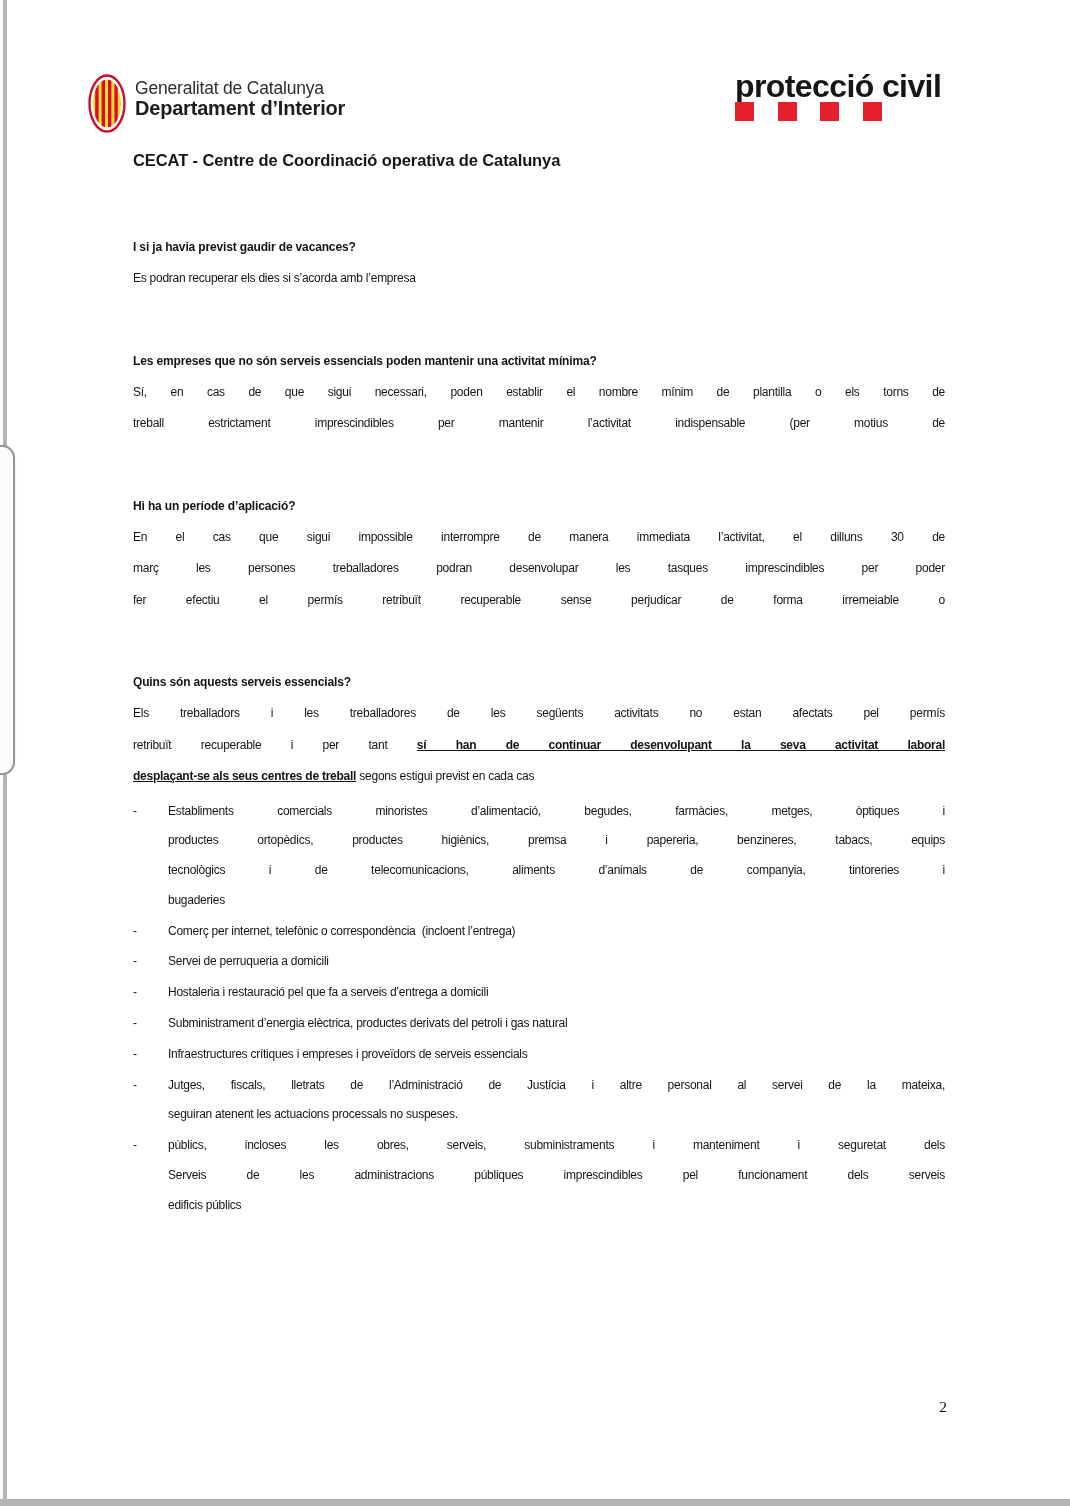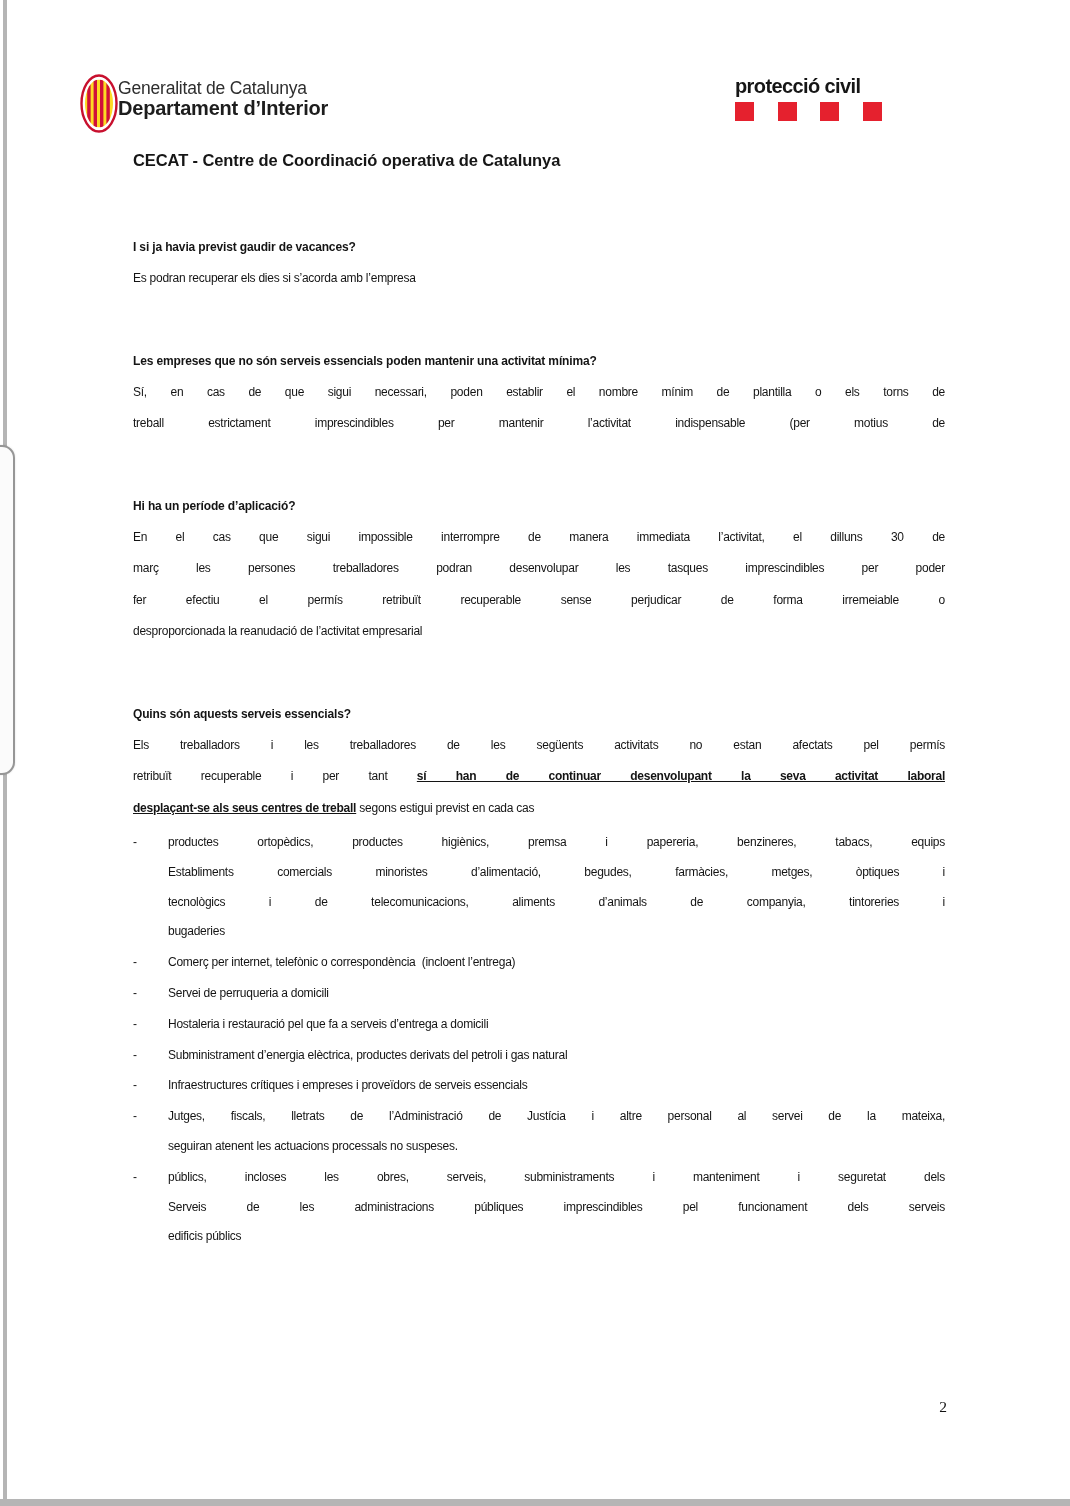--- a/index.html
+++ b/index.html
@@ -15,31 +15,31 @@
   }
   
   .edge-left{position:absolute;left:3px;top:0;width:4px;height:1506px;background:var(--chrome);}
   .edge-bottom{position:absolute;left:0;bottom:0;width:1070px;height:7px;background:var(--chrome);}
   .scroll-handle{
     position:absolute;left:-12px;top:445px;width:27px;height:330px;
     background:#fbfbfb;border:2px solid #969696;border-radius:13px;box-sizing:border-box;
     box-shadow:0 0 2px rgba(0,0,0,0.15);
   }
   
-  .gc-logo{position:absolute;left:80px;top:74px;display:flex;}
+  .gc-logo{position:absolute;left:88px;top:74px;display:flex;gap:9px;}
   .gc-shield{width:38px;height:59px;}
   .gc-text{padding-top:4px;}
   .gc-org{font-size:17.5px;line-height:20px;color:#2e2e2e;letter-spacing:-0.2px;white-space:nowrap;}
   .gc-dept{font-size:20px;line-height:20px;font-weight:bold;color:#1d1d1d;letter-spacing:-0.2px;white-space:nowrap;}
   .header-subtitle{
     position:absolute;left:133px;top:150px;font-size:16.5px;font-weight:bold;
     letter-spacing:-0.1px;white-space:nowrap;line-height:20px;text-align:center;
   }
   .pc-logo{position:absolute;left:735px;top:72px;}
-  .pc-text{font-size:20px;font-weight:bold;letter-spacing:-0.6px;line-height:28px;color:#161616;white-space:nowrap;}
+  .pc-text{font-size:32px;font-weight:bold;letter-spacing:-0.6px;line-height:28px;color:#161616;white-space:nowrap;}
   .pc-squares{margin-top:2px;width:147px;display:flex;justify-content:space-between;}
   .pc-square{width:19px;height:19px;background:var(--brand-red);}
   
   .content{
     position:absolute;left:133px;top:231px;width:812px;
     font-size:12px;letter-spacing:-0.25px;color:#141414;
   }
   .section + .section{margin-top:50px;}
   .q{font-weight:bold;line-height:32px;white-space:nowrap;letter-spacing:-0.15px;}
   .para-line{line-height:31.5px;white-space:nowrap;}
@@ -111,35 +111,34 @@
           <div class="para-line j"><span>Sí, en cas de que sigui necessari, poden establir el nombre mínim de plantilla o els torns de</span></div>
           <div class="para-line j"><span>treball estrictament imprescindibles per mantenir l’activitat indispensable (per motius de</span></div>
         </div>
       </section>
       <section class="section">
         <div class="q">Hi ha un període d’aplicació?</div>
         <div>
           <div class="para-line j"><span>En el cas que sigui impossible interrompre de manera immediata l’activitat, el dilluns 30 de</span></div>
           <div class="para-line j"><span>març les persones treballadores podran desenvolupar les tasques imprescindibles per poder</span></div>
           <div class="para-line j"><span>fer efectiu el permís retribuït recuperable sense perjudicar de forma irremeiable o</span></div>
-          <div class="para-line"><span>desproporcionada la reanudació de l’activitat empresarial</span></div>
         </div>
       </section>
       <section class="section">
         <div class="q">Quins són aquests serveis essencials?</div>
         <div>
           <div class="para-line j"><span>Els treballadors i les treballadores de les següents activitats no estan afectats pel permís</span></div>
           <div class="para-line j"><span>retribuït recuperable i per tant </span><span class="b">sí han de continuar desenvolupant la seva activitat laboral</span></div>
           <div class="para-line"><span class="b">desplaçant-se als seus centres de treball</span><span> segons estigui previst en cada cas</span></div>
         </div>
         <div class="bullets">
           <div class="bullet">
             <span class="bullet-marker">-</span>
+            <div class="bullet-line j">Establiments comercials minoristes d’alimentació, begudes, farmàcies, metges, òptiques i</div>
             <div class="bullet-line j">productes ortopèdics, productes higiènics, premsa i papereria, benzineres, tabacs, equips</div>
-            <div class="bullet-line j">Establiments comercials minoristes d’alimentació, begudes, farmàcies, metges, òptiques i</div>
             <div class="bullet-line j">tecnològics i de telecomunicacions, aliments d’animals de companyia, tintoreries i</div>
             <div class="bullet-line">bugaderies</div>
           </div>
           <div class="bullet">
             <span class="bullet-marker">-</span>
             <div class="bullet-line">Comerç per internet, telefònic o correspondència&nbsp; (incloent l’entrega)</div>
           </div>
           <div class="bullet">
             <span class="bullet-marker">-</span>
             <div class="bullet-line">Servei de perruqueria a domicili</div>

